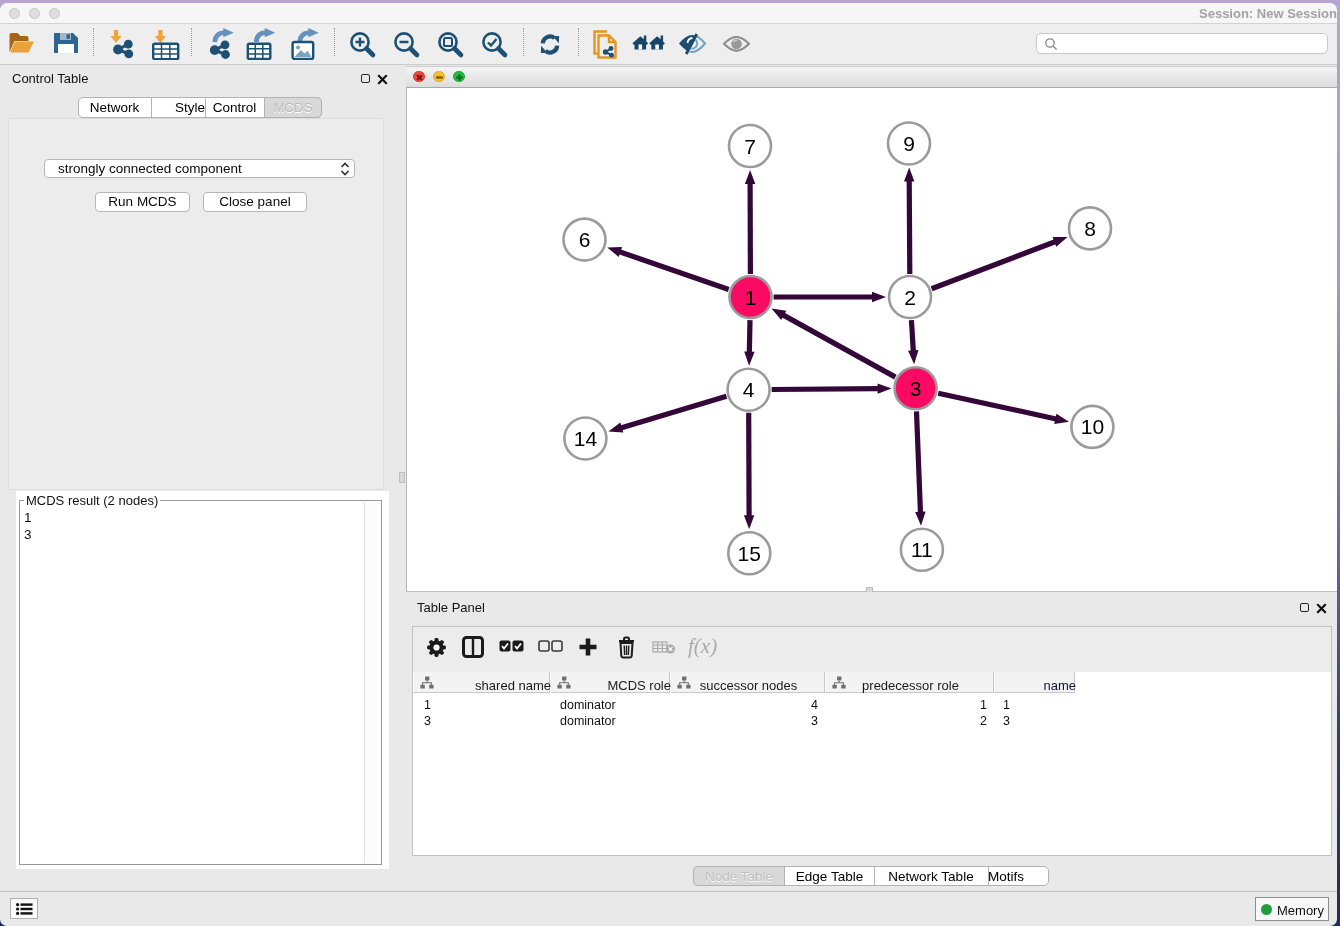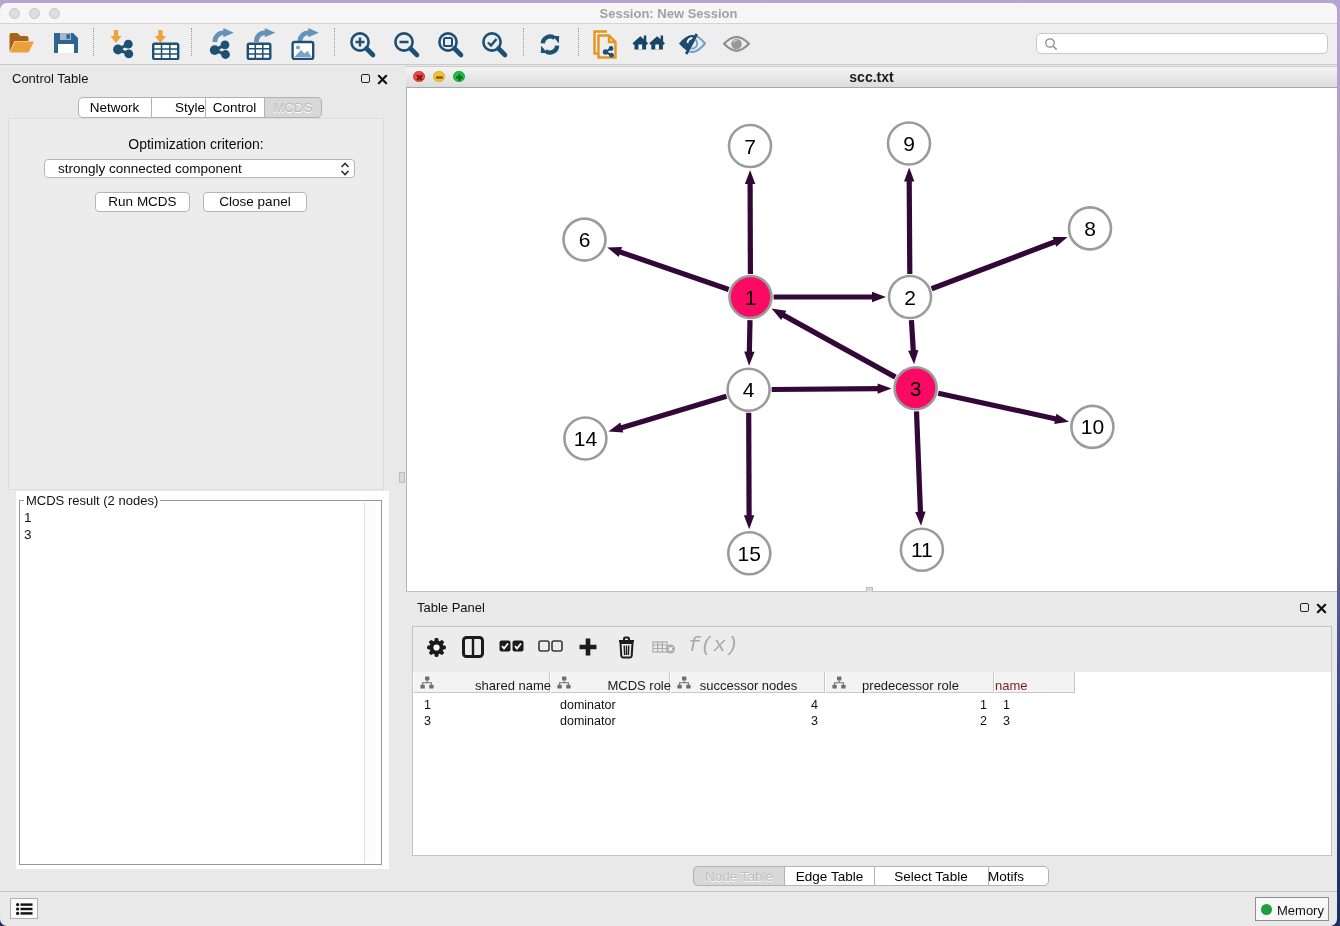--- a/index.html
+++ b/index.html
@@ -8,21 +8,21 @@
 .abs { position:absolute; }
 </style></head>
 <body>
 
 <div class="abs" style="left:0;top:3px;width:1337px;height:923px;background:#e9e9e9;border-radius:7px 7px 7px 7px;overflow:hidden">
 
   <div class="abs" style="left:0;top:0;width:1337px;height:21px;background:#f6f6f6;border-bottom:1px solid #d3d3d3;border-radius:7px 7px 0 0"></div>
   <div class="abs" style="left:8.5px;top:4.5px;width:11px;height:11px;border-radius:50%;background:#dedede;border:1px solid #c6c6c6"></div>
   <div class="abs" style="left:28.5px;top:4.5px;width:11px;height:11px;border-radius:50%;background:#dedede;border:1px solid #c6c6c6"></div>
   <div class="abs" style="left:48.5px;top:4.5px;width:11px;height:11px;border-radius:50%;background:#dedede;border:1px solid #c6c6c6"></div>
-  <div class="abs" style="left:0;top:3px;width:1337px;text-align:center;font-size:13px;color:#a2a2a2;font-weight:bold">Session: New Session</div>
+  <div class="abs" style="left:0;top:3px;width:1337px;text-align:right;font-size:13px;color:#a2a2a2;font-weight:bold">Session: New Session</div>
 
   <div class="abs" style="left:0;top:21px;width:1337px;height:41px;background:#eeeeee;border-bottom:1px solid #c9c9c9"></div>
   <div class="abs" style="left:0;top:-3px;width:1340px;height:926px" id="pageicons">
     <svg style="position:absolute;left:7px;top:31px" width="30" height="24" viewBox="0 0 30 24">
         <path d="M2.5 21 L2.5 4 Q2.5 2 4.5 2 L10.5 2 L13.5 5 L19.5 5 Q21.5 5 21.5 7 L21.5 10 L7.5 10 Z" fill="#a86414"></path>
         <path d="M3 21.5 L8 10.5 L27 10.5 L21.5 21.5 Z" fill="#e9a23b"></path>
       </svg>
 <svg style="position:absolute;left:52px;top:31px" width="28" height="24" viewBox="0 0 28 24">
         <path d="M2 2 L21 2 L26 7 L26 22 L2 22 Z" fill="#2f6491"></path>
         <rect x="8" y="2" width="11" height="7" fill="#9fb8cc"></rect>
@@ -163,41 +163,39 @@
     <div class="abs" style="left:78px;top:97px;width:244px;height:21px;background:#fff;border:1px solid #b2b2b2;border-radius:5px"></div>
     <div class="abs" style="left:264px;top:97px;width:58px;height:21px;background:#d8d8d8;border:1px solid #b2b2b2;border-radius:0 5px 5px 0"></div>
     <div class="abs" style="left:151px;top:97px;width:1px;height:21px;background:#b2b2b2"></div>
     <div class="abs" style="left:205px;top:97px;width:1px;height:21px;background:#b2b2b2"></div>
     <div class="abs" style="left:78px;top:100px;width:73px;text-align:center;font-size:13.5px;color:#000">Network</div>
     <div class="abs" style="left:151px;top:100px;width:54px;text-align:right;font-size:13.5px;color:#000">Style</div>
     <div class="abs" style="left:205px;top:100px;width:59px;text-align:center;font-size:13.5px;color:#000">Control</div>
     <div class="abs" style="left:264px;top:100px;width:58px;text-align:center;font-size:13.5px;color:#bcbcbc;text-shadow:0 1px 0 #fff">MCDS</div>
 
     <div class="abs" style="left:8px;top:118px;width:376px;height:372px;background:#ececec;border:1px solid #dcdcdc"></div>
-    <div class="abs" style="left:8px;top:136px;width:376px;text-align:center;font-size:14px;color:#0a0a0a">Optimization criterion:</div>
     <div class="abs" style="left:44px;top:159px;width:311px;height:19px;background:#fff;border:1px solid #b5b5b5;border-radius:4px"></div>
     <div class="abs" style="left:58px;top:161px;font-size:13.5px;color:#0a0a0a">strongly connected component</div>
     <svg class="abs" style="left:339px;top:161px" width="12" height="16" viewBox="0 0 12 16">
         <path d="M2.5 6 L6 2.5 L9.5 6 M2.5 10 L6 13.5 L9.5 10" fill="none" stroke="#333" stroke-width="1.7"></path>
       </svg>
     <div class="abs" style="left:95px;top:192px;width:95px;height:20px;background:#fff;border:1px solid #b5b5b5;border-radius:4px;text-align:center;font-size:13.5px;color:#0a0a0a;line-height:18px">Run MCDS</div>
     <div class="abs" style="left:203px;top:192px;width:104px;height:20px;background:#fff;border:1px solid #b5b5b5;border-radius:4px;text-align:center;font-size:13.5px;color:#0a0a0a;line-height:18px">Close panel</div>
 
     <div class="abs" style="left:16px;top:491px;width:373px;height:378px;background:#fff"></div>
     <div class="abs" style="left:19px;top:500px;width:363px;height:365px;border:1px solid #989898"></div>
     <div class="abs" style="left:24px;top:493px;background:#fff;padding:0 2px;font-size:13px;color:#111">MCDS result (2 nodes)</div>
     <div class="abs" style="left:24px;top:510px;font-size:13.5px;color:#111">1</div>
     <div class="abs" style="left:24px;top:526.5px;font-size:13.5px;color:#111">3</div>
     <div class="abs" style="left:364px;top:502px;width:12px;height:361px;background:#fcfcfc;border-left:1px solid #e2e2e2"></div>
 
     <div class="abs" style="left:399px;top:472px;width:6px;height:11px;background:#d9d9d9;border:1px solid #bdbdbd"></div>
 
     <div class="abs" style="left:406px;top:66px;width:931px;height:526px;background:#fff;border-left:1px solid #b5b5b5;border-bottom:1px solid #c0c0c0"></div>
     <div class="abs" style="left:406px;top:66px;width:931px;height:22px;background:linear-gradient(180deg,#f4f4f4,#dcdcdc);border-bottom:1px solid #a8a8a8;border-top:1px solid #cdcdcd"></div>
-    <div class="abs" style="left:406px;top:69px;width:931px;text-align:center;font-size:14px;font-weight:bold;color:#1a1a1a">scc.txt</div>
     <div class="abs" style="left:413px;top:70.5px;width:11.5px;height:11.5px;border-radius:50%;background:#ee4b40;border:1px solid #d23b31"></div>
     <div class="abs" style="left:433px;top:70.5px;width:11.5px;height:11.5px;border-radius:50%;background:#f2c233;border:1px solid #dcaa26"></div>
     <div class="abs" style="left:453px;top:70.5px;width:11.5px;height:11.5px;border-radius:50%;background:#23bd45;border:1px solid #1ba437"></div>
     <svg class="abs" style="left:413px;top:70.5px" width="52" height="12" viewBox="0 0 52 12">
         <path d="M4 4 L9 9 M9 4 L4 9" stroke="#801712" stroke-width="2.1"></path>
         <path d="M23.2 6.5 H29.8" stroke="#7d5c10" stroke-width="2.3"></path>
         <path d="M43.2 6.5 H49.8 M46.5 3.2 V9.8" stroke="#0d7022" stroke-width="2.3"></path>
       </svg>
 
     <svg class="abs" style="left:406px;top:88px" width="934" height="504" viewBox="0 0 934 504" font-family="&quot;Liberation Sans&quot;,sans-serif">
@@ -307,21 +305,21 @@
         <path d="M8.2 10.5 L8.6 20 M10.5 10.5 L10.5 20 M12.8 10.5 L12.4 20" stroke="#1b1b1b" stroke-width="1.4"></path>
       </svg>
 <svg style="position:absolute;left:652px;top:641px" width="24" height="13" viewBox="0 0 24 13">
         <g stroke="#aaa" stroke-width="1.2" fill="none">
           <rect x="1" y="1" width="14" height="10"></rect>
           <path d="M1 4 H15 M1 7.5 H15 M5.6 1 V11 M10.3 1 V11"></path>
         </g>
         <circle cx="18.5" cy="8" r="4.5" fill="#aaa"></circle>
         <path d="M16.6 6.1 L20.4 9.9 M20.4 6.1 L16.6 9.9" stroke="#fff" stroke-width="1.3"></path>
       </svg>
-    <div class="abs" style="left:688px;top:634px;font-family:Liberation Mono, monospace;font-style:italic;font-size:21px;color:#a9a9a9">f(x)</div>
+    <div class="abs" style="left:688px;top:634px;font-family:Liberation Serif, serif;font-style:italic;font-size:21px;color:#a9a9a9">f(x)</div>
 
     <div style="position:absolute;left:414px;top:672px;width:136px;height:21px;background:#f3f3f3;border-right:1px solid #c8c8c8;border-bottom:1px solid #c8c8c8"></div>
 <div style="position:absolute;left:414px;top:678px;width:137px;text-align:right;font-size:13px;color:#1a1a1a">shared name</div>
 <svg style="position:absolute;left:420px;top:676px" width="14" height="14" viewBox="0 0 14 14">
         <g fill="#6f6f6f">
           <rect x="5" y="0.6" width="4.4" height="3.8" rx="0.6"></rect>
           <rect x="0.4" y="8.8" width="4.4" height="3.8" rx="0.6"></rect>
           <rect x="9.2" y="8.8" width="4.4" height="3.8" rx="0.6"></rect>
           <path d="M7.2 4.4 V6.8 M2.6 8.8 V6.8 H11.4 V8.8" stroke="#6f6f6f" stroke-width="1.1" fill="none"></path>
         </g>
@@ -350,39 +348,39 @@
 <div style="position:absolute;left:826px;top:678px;width:169px;text-align:center;font-size:13px;color:#1a1a1a">predecessor role</div>
 <svg style="position:absolute;left:832px;top:676px" width="14" height="14" viewBox="0 0 14 14">
         <g fill="#6f6f6f">
           <rect x="5" y="0.6" width="4.4" height="3.8" rx="0.6"></rect>
           <rect x="0.4" y="8.8" width="4.4" height="3.8" rx="0.6"></rect>
           <rect x="9.2" y="8.8" width="4.4" height="3.8" rx="0.6"></rect>
           <path d="M7.2 4.4 V6.8 M2.6 8.8 V6.8 H11.4 V8.8" stroke="#6f6f6f" stroke-width="1.1" fill="none"></path>
         </g>
       </svg>
 <div style="position:absolute;left:995px;top:672px;width:80px;height:21px;background:#f3f3f3;border-right:1px solid #c8c8c8;border-bottom:1px solid #c8c8c8"></div>
-<div style="position:absolute;left:995px;top:678px;width:81px;text-align:left;font-size:13px;color:#7f1d1d">name</div>
+<div style="position:absolute;left:995px;top:678px;width:81px;text-align:right;font-size:13px;color:#0f172a">name</div>
     <div style="position:absolute;left:424px;top:697.5px;font-size:12.5px;color:#111">1</div>
 <div style="position:absolute;left:560px;top:697.5px;font-size:12.5px;color:#111">dominator</div>
 <div style="position:absolute;left:671px;top:697.5px;width:147px;text-align:right;font-size:12.5px;color:#111">4</div>
 <div style="position:absolute;left:826px;top:697.5px;width:161px;text-align:right;font-size:12.5px;color:#111">1</div>
 <div style="position:absolute;left:1003px;top:697.5px;font-size:12.5px;color:#111">1</div>
 <div style="position:absolute;left:424px;top:713.5px;font-size:12.5px;color:#111">3</div>
 <div style="position:absolute;left:560px;top:713.5px;font-size:12.5px;color:#111">dominator</div>
 <div style="position:absolute;left:671px;top:713.5px;width:147px;text-align:right;font-size:12.5px;color:#111">3</div>
 <div style="position:absolute;left:826px;top:713.5px;width:161px;text-align:right;font-size:12.5px;color:#111">2</div>
 <div style="position:absolute;left:1003px;top:713.5px;font-size:12.5px;color:#111">3</div>
 
     <div class="abs" style="left:693px;top:866px;width:356px;height:20px;background:#fff;border:1px solid #b2b2b2;border-radius:5px"></div>
     <div class="abs" style="left:693px;top:866px;width:92px;height:20px;background:#d8d8d8;border:1px solid #b2b2b2;border-radius:5px 0 0 5px"></div>
     <div class="abs" style="left:874px;top:866px;width:1px;height:20px;background:#b2b2b2"></div>
     <div class="abs" style="left:988px;top:866px;width:1px;height:20px;background:#b2b2b2"></div>
     <div class="abs" style="left:693px;top:869px;width:92px;text-align:center;font-size:13.5px;color:#bdbdbd;text-shadow:0 1px 0 #fff">Node Table</div>
     <div class="abs" style="left:785px;top:869px;width:89px;text-align:center;font-size:13.5px;color:#000">Edge Table</div>
-    <div class="abs" style="left:874px;top:869px;width:114px;text-align:center;font-size:13.5px;color:#000">Select Table</div>
+    <div class="abs" style="left:874px;top:869px;width:114px;text-align:center;font-size:13.5px;color:#000">Network Table</div>
     <div class="abs" style="left:988px;top:869px;width:61px;text-align:left;font-size:13.5px;color:#000">Motifs</div>
 
     <div class="abs" style="left:0px;top:891px;width:1337px;height:1px;background:#c2c2c2"></div>
     <div class="abs" style="left:10px;top:898px;width:28px;height:21px;background:#fafafa;border:1px solid #b0b0b0"></div>
     <svg class="abs" style="left:16px;top:903px" width="17" height="12" viewBox="0 0 17 12">
         <g fill="#111">
           <circle cx="1.6" cy="1.6" r="1.6"></circle>
           <circle cx="1.6" cy="6" r="1.6"></circle>
           <circle cx="1.6" cy="10.4" r="1.6"></circle>
           <rect x="4.5" y="0.4" width="12" height="2.4"></rect>

